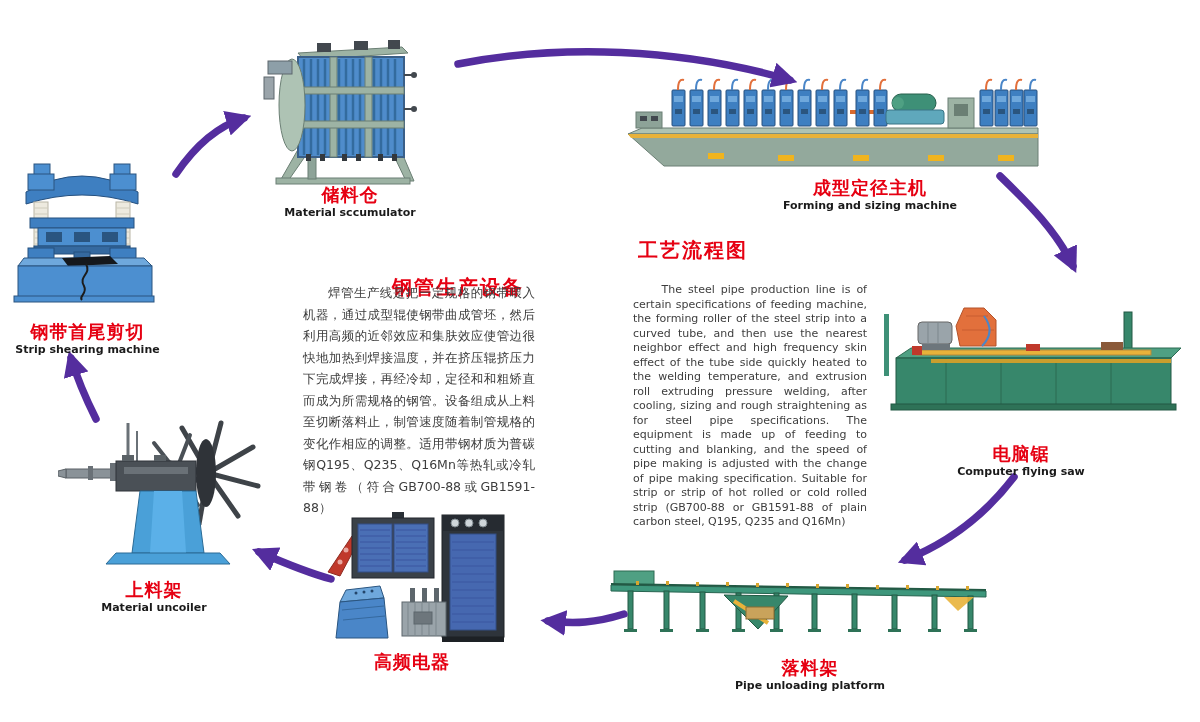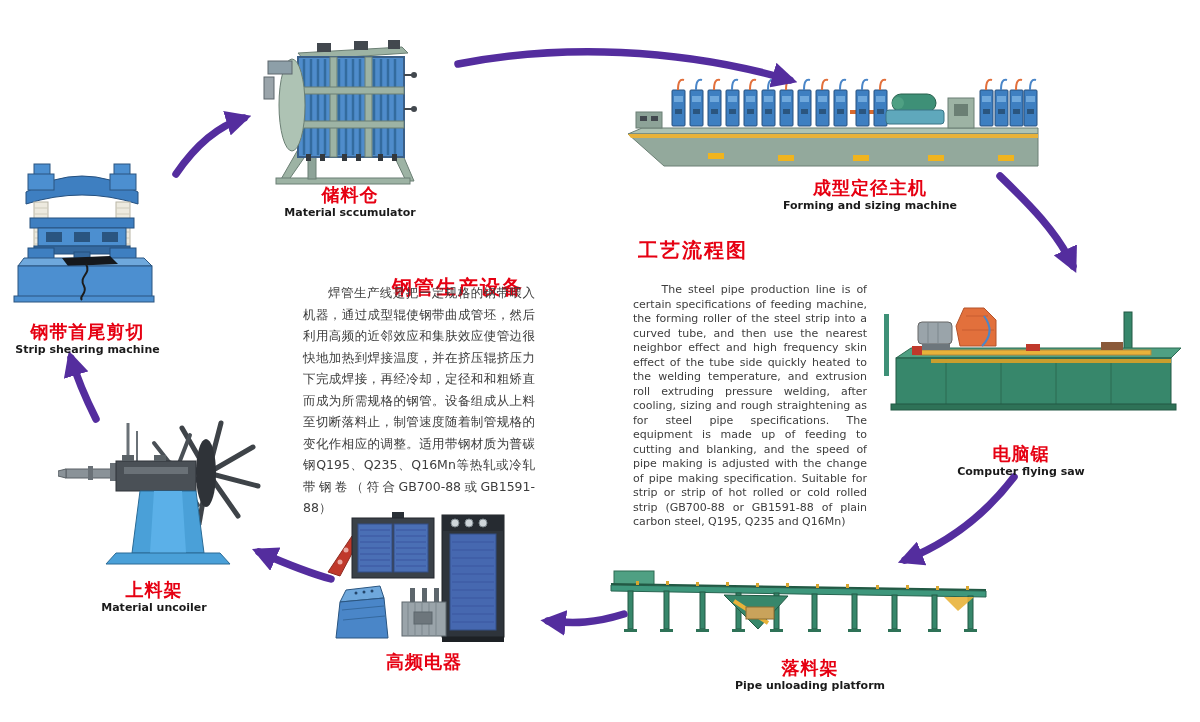--- a/index.html
+++ b/index.html
@@ -293,21 +293,21 @@
     <div class="en">Strip shearing machine</div>
   </div>
   <div class="label" style="left:931px;top:442px;width:180px;">
     <div class="zh">电脑锯</div>
     <div class="en">Computer flying saw</div>
   </div>
   <div class="label" style="left:69px;top:578px;width:170px;">
     <div class="zh">上料架</div>
     <div class="en">Material uncoiler</div>
   </div>
-  <div class="label" style="left:334px;top:650px;width:180px;">
+  <div class="label" style="left:322px;top:650px;width:180px;">
     <div class="zh">高频电器</div>
   </div>
   <div class="label" style="left:715px;top:656px;width:190px;">
     <div class="zh">落料架</div>
     <div class="en">Pipe unloading platform</div>
   </div>
 
   <div class="title-zh">钢管生产设备</div>
   <div class="para-zh">焊管生产线是把一定规格的钢带喂入机器，通过成型辊使钢带曲成管坯，然后利用高频的近邻效应和集肤效应使管边很快地加热到焊接温度，并在挤压辊挤压力下完成焊接，再经冷却，定径和和粗矫直而成为所需规格的钢管。设备组成从上料至切断落料止，制管速度随着制管规格的变化作相应的调整。适用带钢材质为普碳钢Q195、Q235、Q16Mn等热轧或冷轧带钢卷（符合GB700-88或GB1591-88）</div>
   <div class="title-flow">工艺流程图</div>

